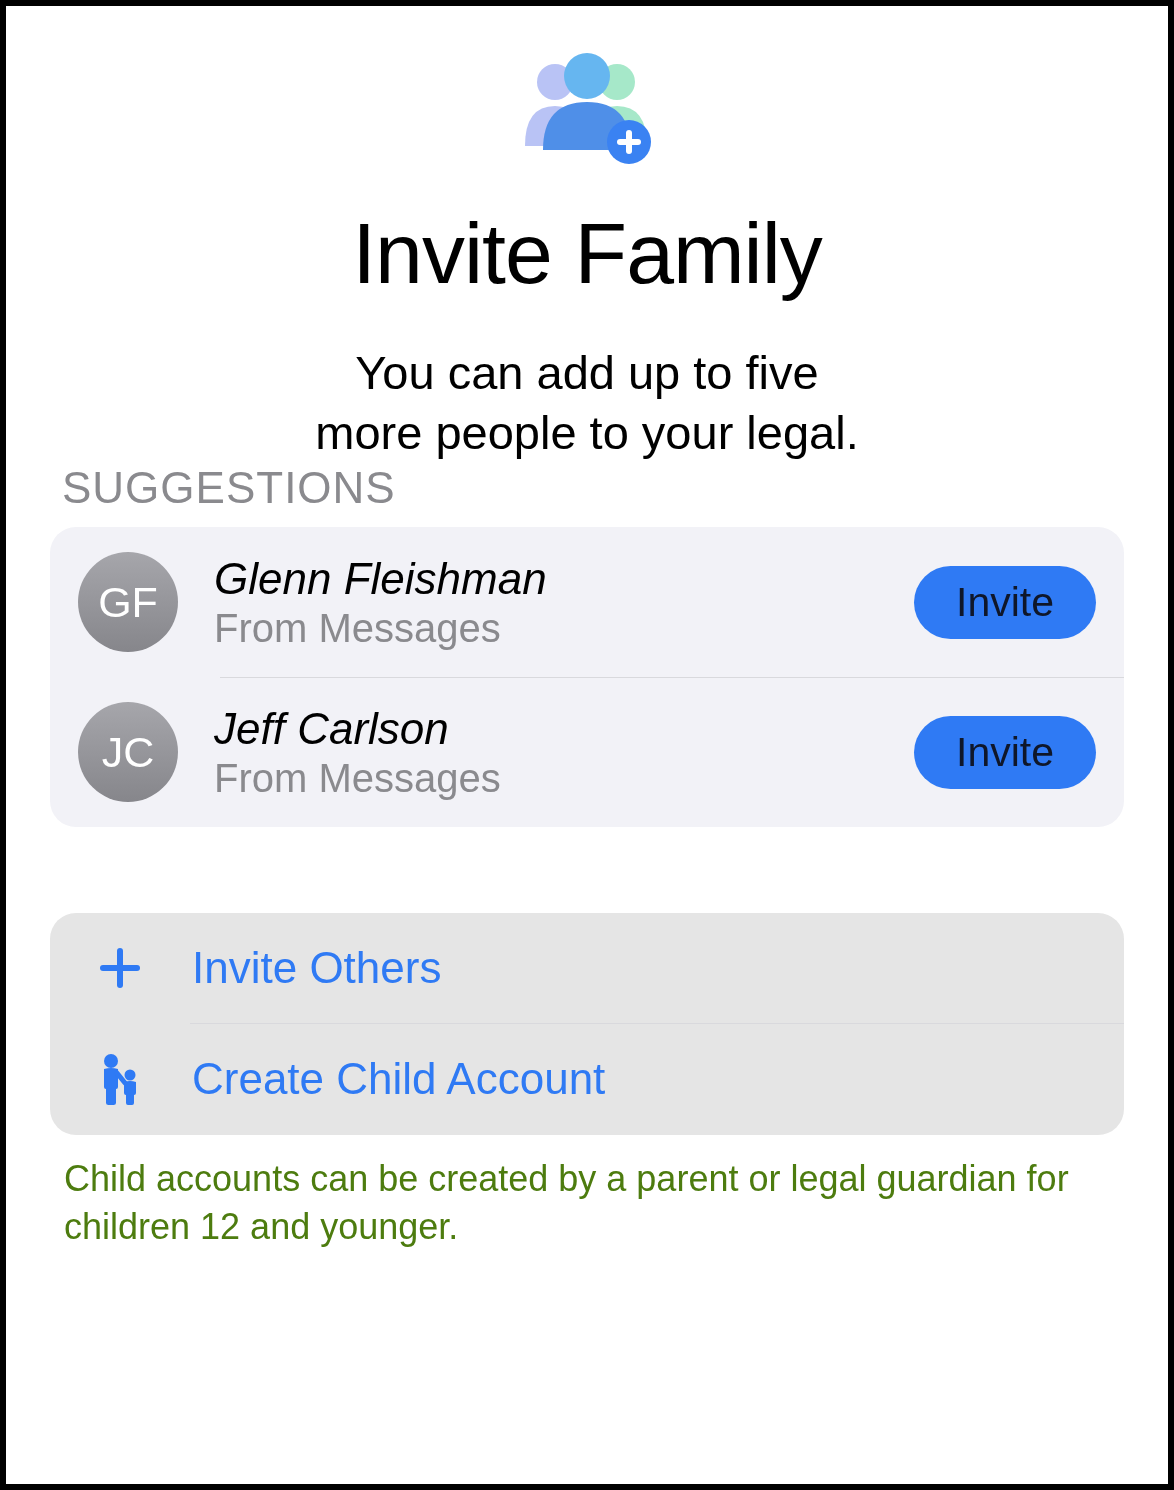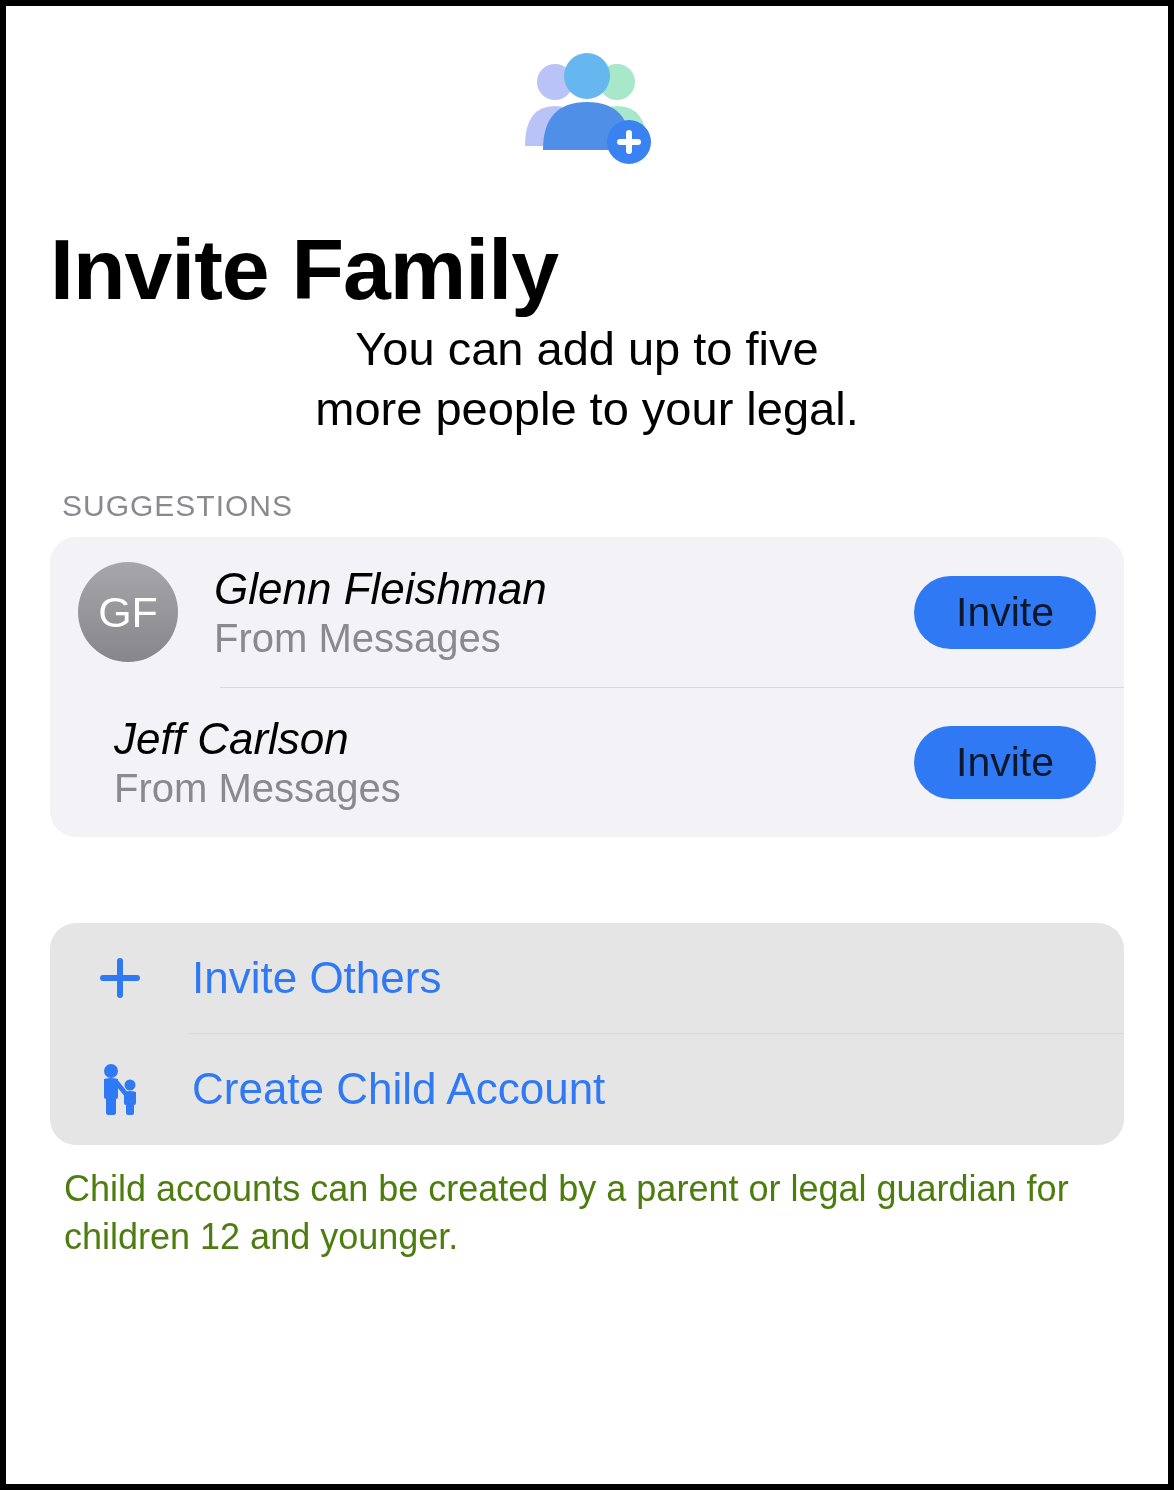--- a/index.html
+++ b/index.html
@@ -13,40 +13,41 @@
     overflow: hidden;
   }
 
   .hero-icon {
     display: flex;
     justify-content: center;
     margin-top: 10px;
   }
 
   .title {
+    text-align: center;
     font-size: 86px;
-    font-weight: 700;
+    font-weight: 400;
     letter-spacing: -1px;
-    margin-top: 54px;
+    margin-top: 38px;
   }
 
   .subtitle {
     text-align: center;
     font-size: 47px;
     font-weight: 400;
     line-height: 1.28;
+    margin-top: 40px;
     color: #000;
   }
 
   .section-label {
-    font-size: 30px;
+    font-size: 44px;
     letter-spacing: 1px;
     font-weight: 400;
     color: #8a8a8e;
-    margin-top: 50px;
     margin-left: 12px;
     text-transform: uppercase;
   }
 
   .card {
     background: #f2f2f7;
     border-radius: 26px;
     margin-top: 14px;
     overflow: hidden;
   }
@@ -198,20 +199,21 @@
   <div class="row">
     <div class="avatar">GF</div>
     <div class="person">
       <div class="person-name">Glenn Fleishman</div>
       <div class="person-source">From Messages</div>
     </div>
     <button class="invite-btn">Invite</button>
   </div>
 
   <div class="row">
+    <div class="avatar">JC</div>
     <div class="person">
       <div class="person-name">Jeff Carlson</div>
       <div class="person-source">From Messages</div>
     </div>
     <button class="invite-btn">Invite</button>
   </div>
 
 </div>
 
 <div class="actions-card">

